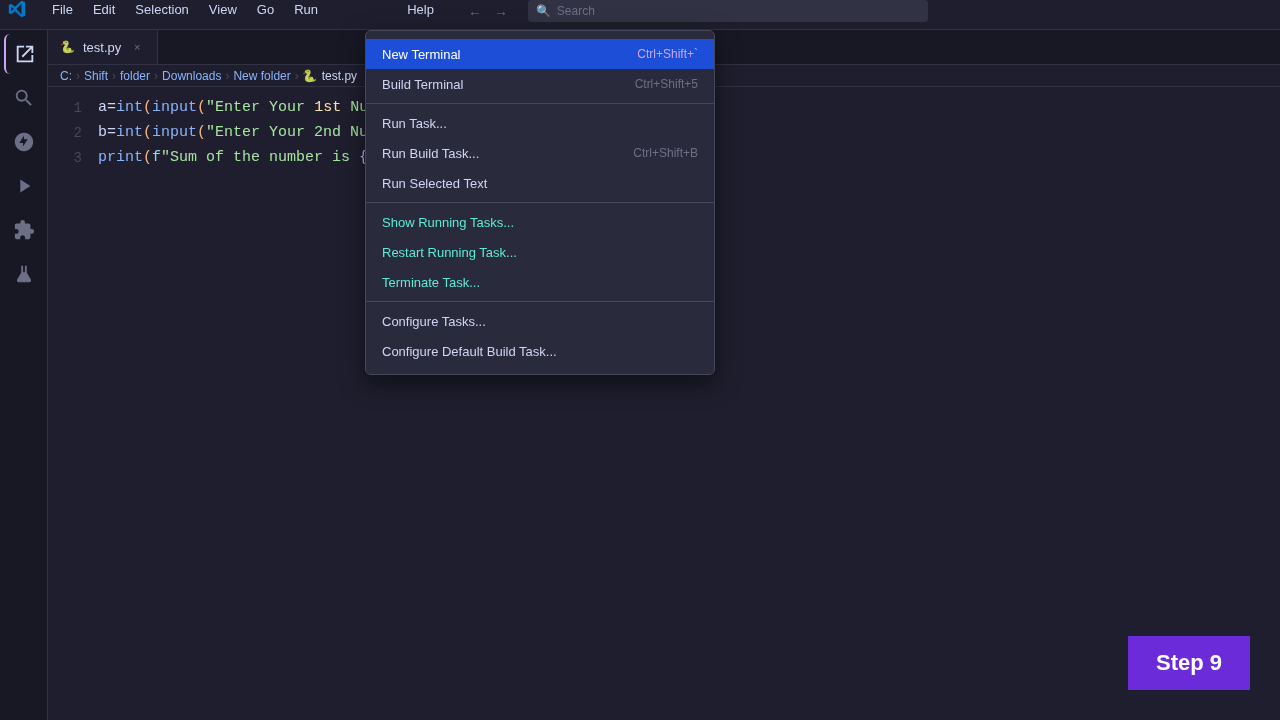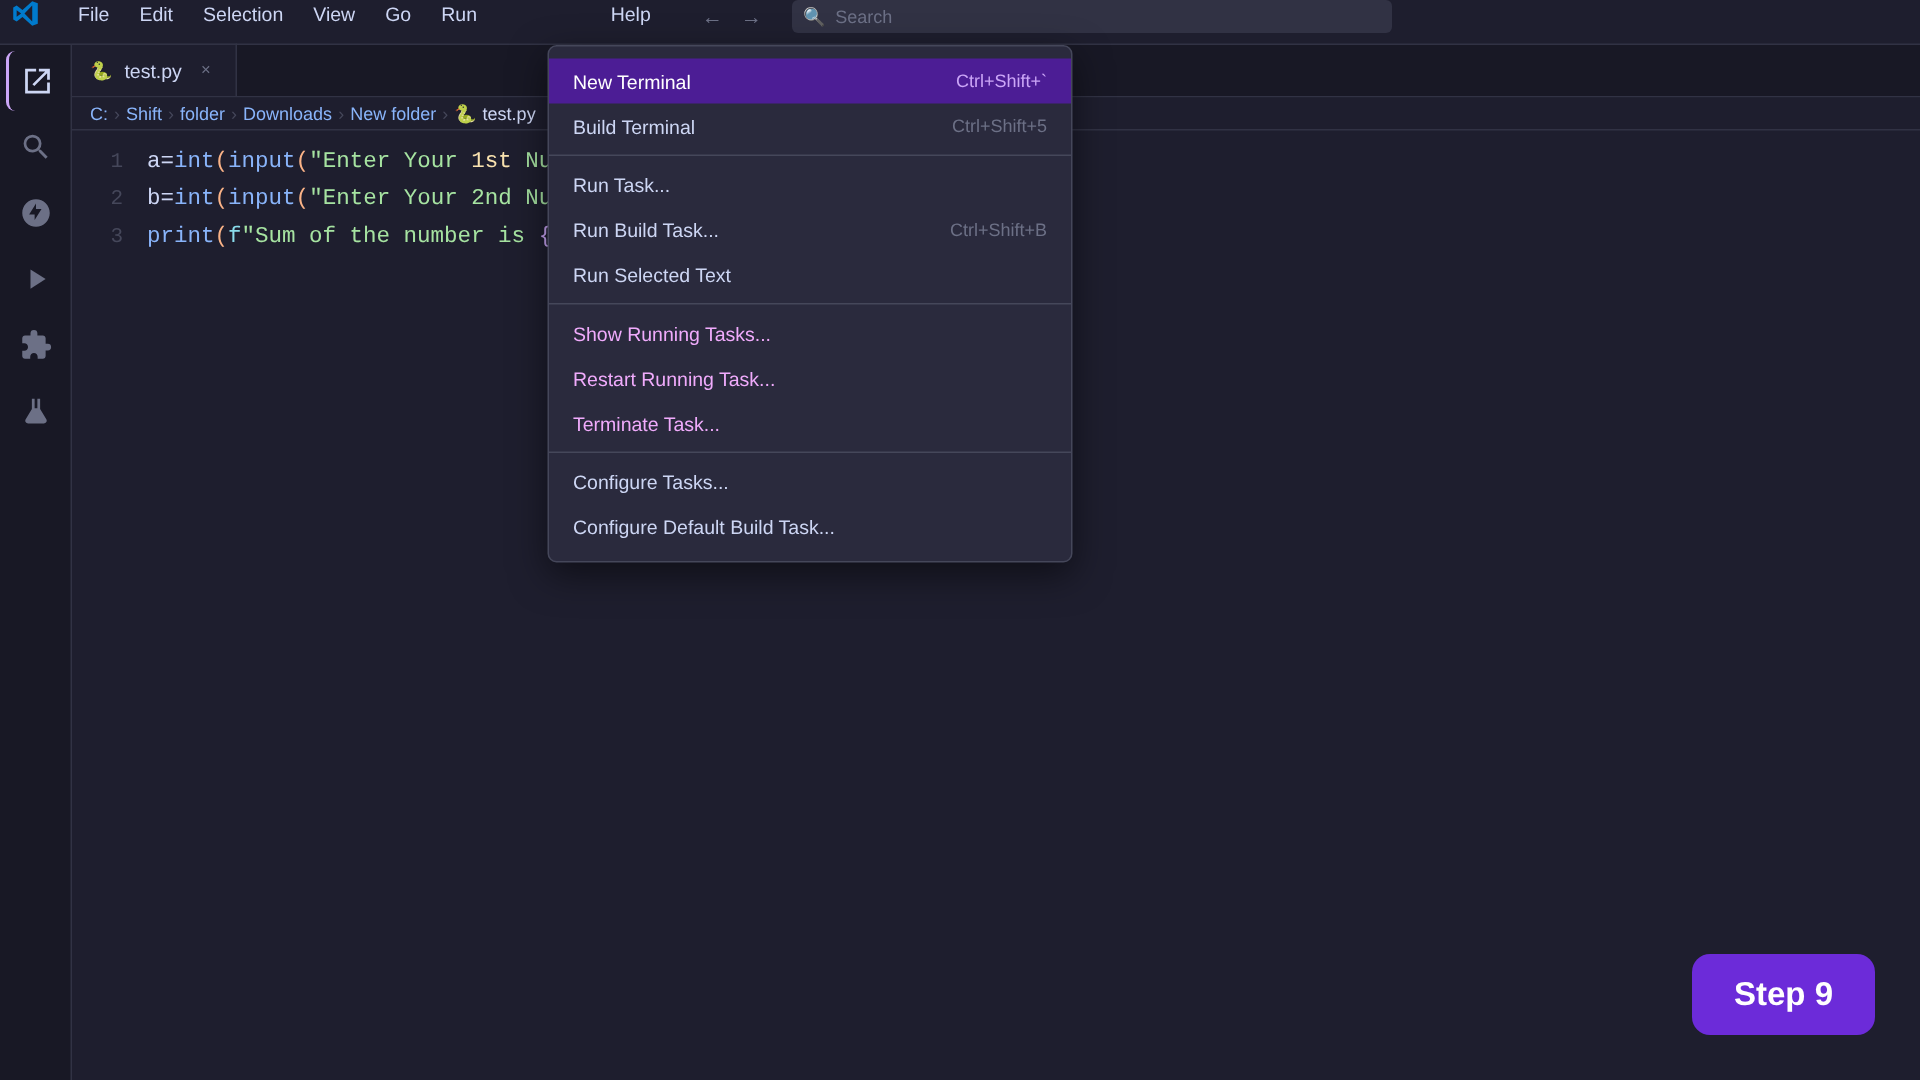--- a/index.html
+++ b/index.html
@@ -224,25 +224,25 @@
       height: 30px;
       display: flex;
       align-items: center;
       padding: 0 16px;
       cursor: pointer;
       font-size: 13px;
       color: #cdd6f4;
       justify-content: space-between;
     }
     .dropdown-item.highlighted {
-      background: #4c1d95;
+      background: #1d4ed8;
       color: #ffffff;
     }
     .dropdown-item.disabled {
-      color: #f0abfc;
+      color: #5eead4;
       cursor: default;
       align-items: center;
     }
     .shortcut {
       color: #6c7086;
       font-size: 12px;
     }
     .dropdown-item.highlighted .shortcut {
       color: #cba6f7;
     }
@@ -250,21 +250,21 @@
     
     #step-badge {
       position: fixed;
       bottom: 30px;
       right: 30px;
       background: #6c2bd9;
       color: #ffffff;
       font-size: 22px;
       font-weight: bold;
       padding: 14px 28px;
-      border-radius: 12px;
+      border-radius: 0;
       z-index: 200;
     }
   </style>
 </head>
 <body>
 
 <div id="titlebar">
 
   <svg width="18" height="18" viewBox="0 0 100 100">
     <path d="M74.9 4.5L38.8 37.1 17.3 20.8 4.5 27.5v45l12.8 6.7 21.5-16.3 36.1 32.6L95.5 88V12L74.9 4.5zM17.3 62.2V37.8l16.5 12.2-16.5 12.2zm57.6 17.7L46.3 50l28.6-29.9v59.8z" fill="#007ACC"></path>

